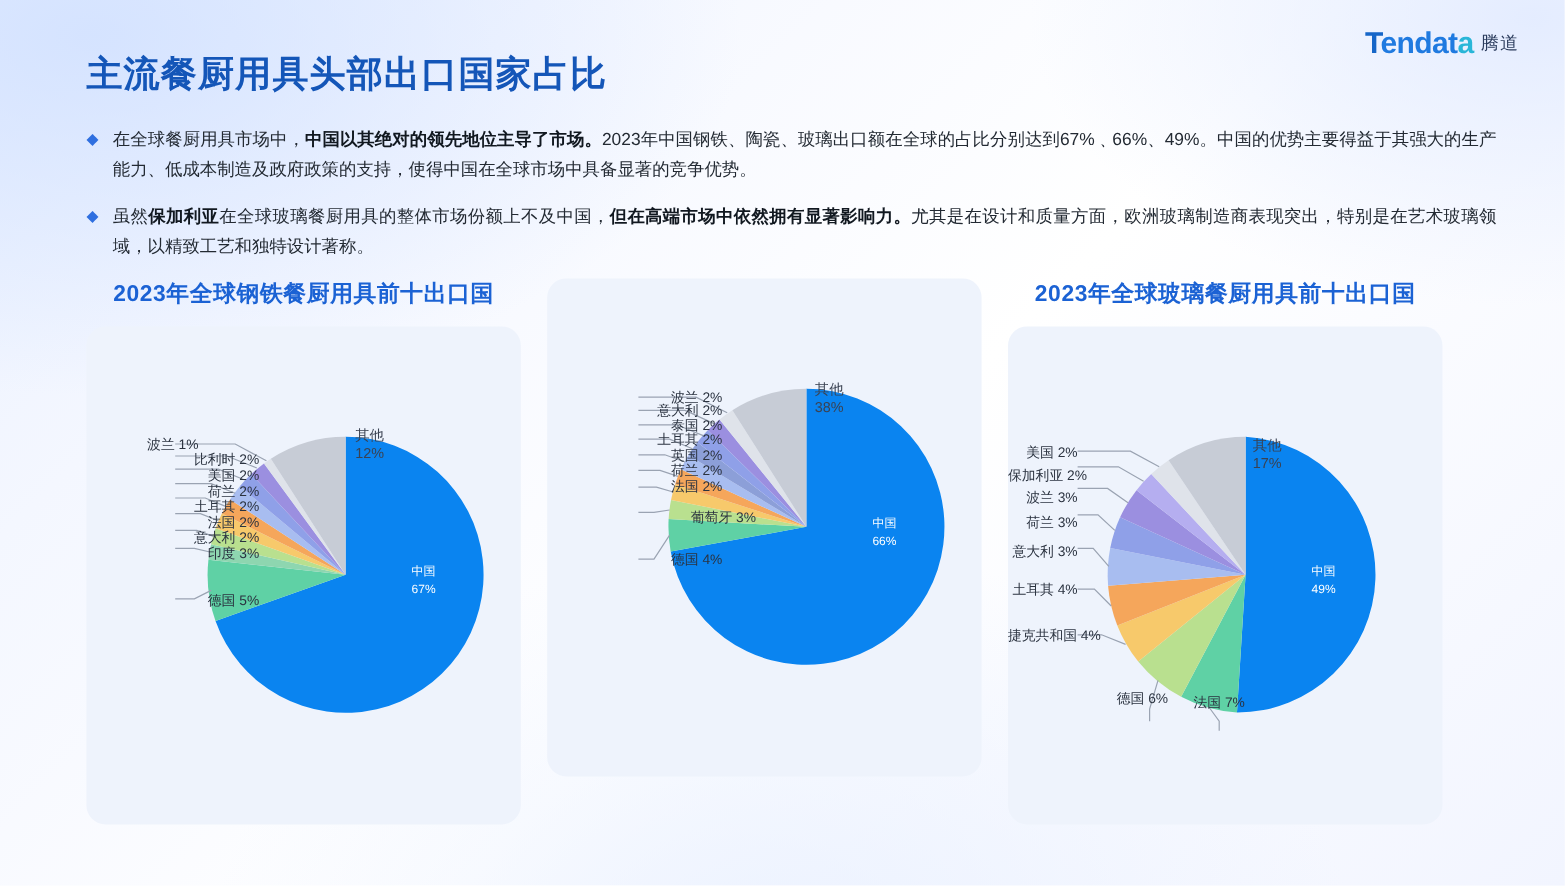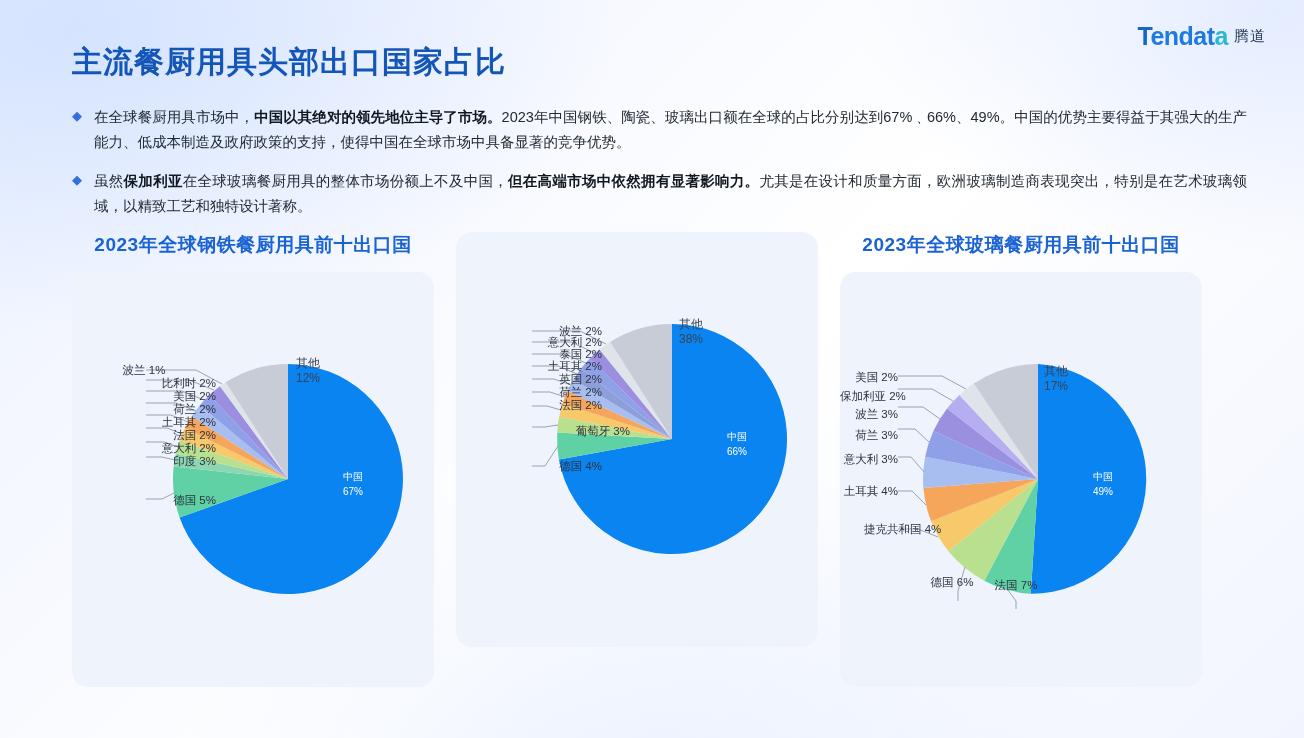--- a/index.html
+++ b/index.html
@@ -245,20 +245,20 @@
         </div>
         <div class="otherlabel" style="left:185px;top:92px;width:62px;">
           <span>其他</span><br><span>17%</span>
         </div>
         <div class="lbl" style="left:0px;top:98px;width:58px;text-align:right;">美国 2%</div>
         <div class="lbl" style="left:0px;top:117px;width:58px;text-align:right;">保加利亚 2%</div>
         <div class="lbl" style="left:0px;top:135px;width:58px;text-align:right;">波兰 3%</div>
         <div class="lbl" style="left:0px;top:156px;width:58px;text-align:right;">荷兰 3%</div>
         <div class="lbl" style="left:0px;top:180px;width:58px;text-align:right;">意大利 3%</div>
         <div class="lbl" style="left:0px;top:212px;width:58px;text-align:right;">土耳其 4%</div>
-        <div class="lbl" style="left:0px;top:250px;width:58px;text-align:right;margin-left:24px;">捷克共和国 4%</div>
+        <div class="lbl" style="left:0px;top:250px;width:58px;text-align:right;">捷克共和国 4%</div>
         <div class="lbl" style="left:82px;top:303px;width:60px;text-align:center;">德国 6%</div>
         <div class="lbl" style="left:146px;top:306px;width:60px;text-align:center;">法国 7%</div>
       </div>
     </div>
   </div>
 
 </div>
 
 </body></html>

